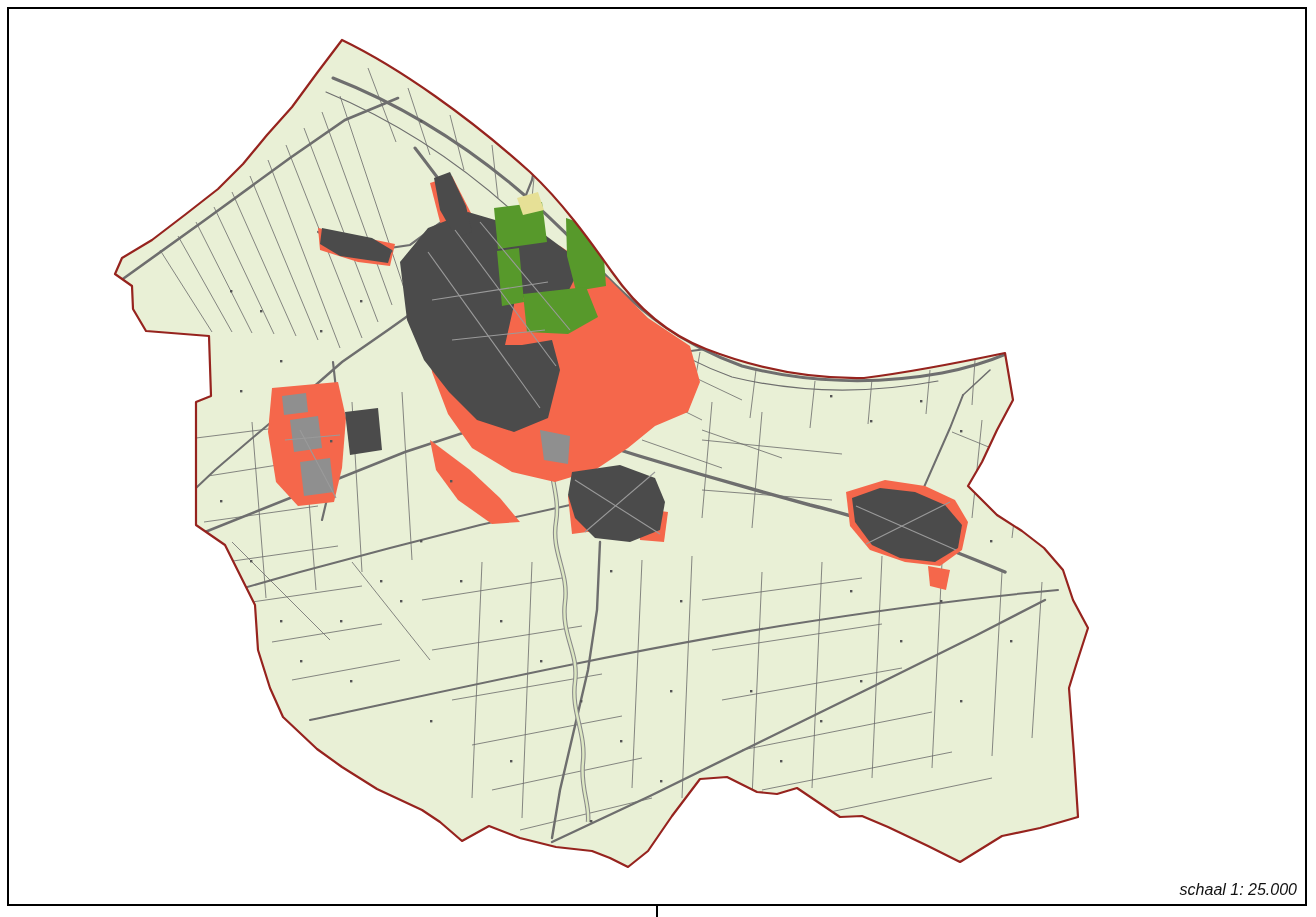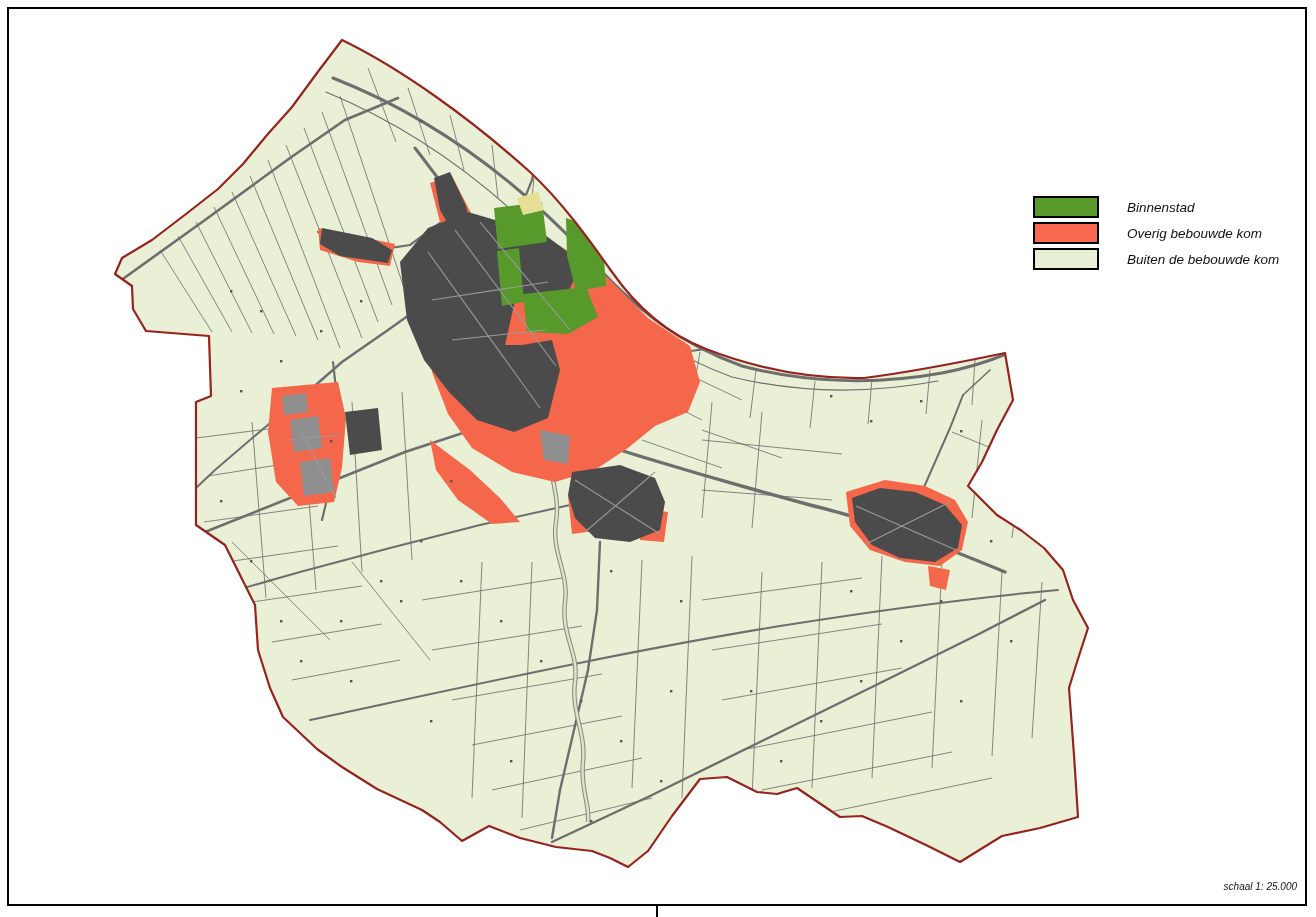--- a/index.html
+++ b/index.html
@@ -12,21 +12,21 @@
   }
   #map-svg{position:absolute;left:0;top:0;}
   .legend{
     position:absolute;left:1033px;top:196px;
   }
   .legend-row{display:flex;align-items:center;height:22px;margin-bottom:4px;}
   .legend-swatch{width:66px;height:22px;border:2px solid #000;box-sizing:border-box;flex:0 0 auto;}
   .legend-label{margin-left:28px;font-style:italic;font-size:13.5px;color:#111;white-space:nowrap;}
   .scale-label{
     position:absolute;right:19px;top:881px;
-    font-style:italic;font-size:10px;color:#111;
+    font-style:italic;font-size:16px;color:#111;
   }
   .sheet-divider{
     position:absolute;left:656px;top:905px;width:2px;height:12px;background:#000;
   }
 </style>
 </head>
 <body>
 
 <div class="sheet">
   <svg id="map-svg" width="1316" height="917" viewBox="0 0 1316 917" xmlns="http://www.w3.org/2000/svg">
@@ -217,31 +217,17 @@
         <rect x="680" y="600" width="2.4" height="2.4" fill="#555555"></rect>
         <rect x="610" y="570" width="2.4" height="2.4" fill="#555555"></rect>
         <rect x="450" y="480" width="2.4" height="2.4" fill="#555555"></rect>
         <rect x="400" y="600" width="2.4" height="2.4" fill="#555555"></rect>
         <rect x="330" y="440" width="2.4" height="2.4" fill="#555555"></rect>
       </g>
       <path d="M 342,40 C 400,68 470,118 530,172 C 562,202 588,238 612,272 C 640,312 672,336 706,349 C 755,368 810,379 864,378 C 912,372 962,362 1005,353 L 1013,400 L 997,430 L 982,462 L 968,486 L 997,515 L 1022,531 L 1044,548 L 1063,570 L 1073,600 L 1088,628 L 1077,662 L 1069,688 L 1074,755 L 1078,817 L 1040,828 L 1002,836 L 960,862 L 928,846 L 888,827 L 862,816 L 840,817 L 797,788 L 777,794 L 757,792 L 727,777 L 700,779 L 672,816 L 648,851 L 628,867 L 610,858 L 592,851 L 556,847 L 520,838 L 489,826 L 462,841 L 440,822 L 422,810 L 377,789 L 342,767 L 317,749 L 283,717 L 270,688 L 258,650 L 255,605 L 225,545 L 196,525 L 196,402 L 211,396 L 209,336 L 146,331 L 133,309 L 132,286 L 115,274 L 122,258 L 152,240 L 186,214 L 218,189 L 243,164 L 267,135 L 292,107 L 317,73 Z" fill="none" stroke="#96231E" stroke-width="2.2" stroke-linejoin="round"></path>
       <rect x="8" y="8" width="1298" height="897" fill="none" stroke="#000000" stroke-width="2"></rect>
     </svg>
 
-  <div class="legend">
-      <div class="legend-row">
-        <div class="legend-swatch" style="background: rgb(87, 154, 43);"></div>
-        <div class="legend-label">Binnenstad</div>
-      </div>
-      <div class="legend-row">
-        <div class="legend-swatch" style="background: rgb(248, 105, 79);"></div>
-        <div class="legend-label">Overig bebouwde kom</div>
-      </div>
-      <div class="legend-row">
-        <div class="legend-swatch" style="background: rgb(231, 239, 212);"></div>
-        <div class="legend-label">Buiten de bebouwde kom</div>
-      </div>
-    </div>
 
   <div class="scale-label">schaal 1: 25.000</div>
 
   <div class="sheet-divider" style="left: 656px; top: 905px;"></div>
 </div>
 
 </body></html>

